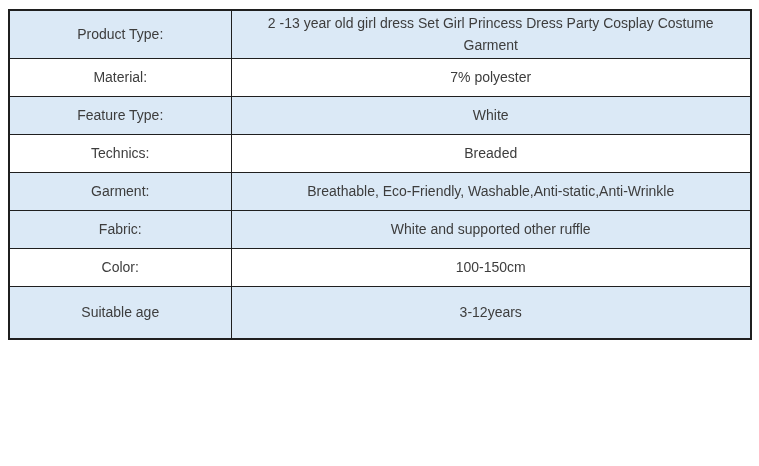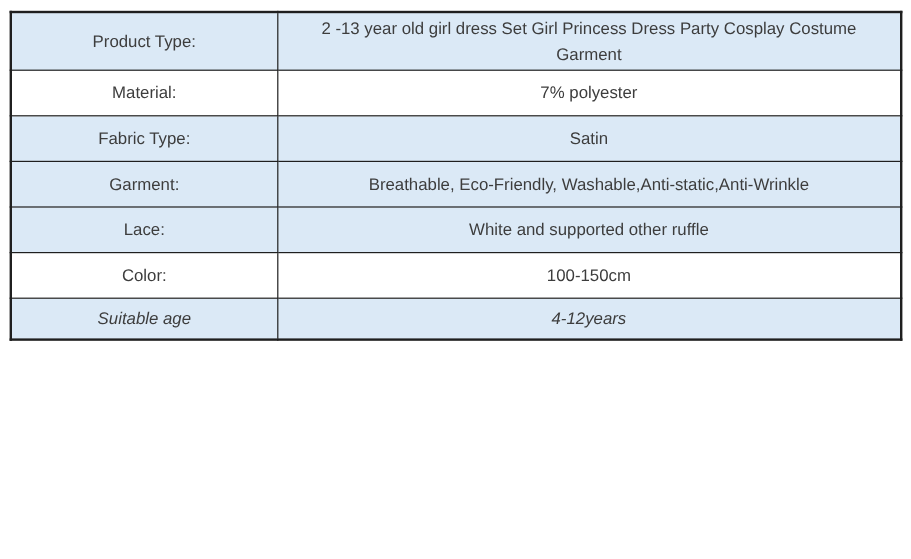--- a/index.html
+++ b/index.html
@@ -36,21 +36,21 @@
     font-size: 14px;
     color: var(--text-color);
     padding: 2px 8px;
     line-height: 1.55;
     background: var(--row-bg);
   }
   table.spec-table col.label-col { width: 222px; }
   table.spec-table col.value-col { width: 520px; }
   table.spec-table tr       { height: 38px; }
   table.spec-table tr:first-child { height: 38px; }
-  table.spec-table tr:last-child  { height: 34px; font-style: italic; }
+  table.spec-table tr:last-child  { height: 52px; }
   table.spec-table tr.alt td { background: var(--alt-bg); }
 </style>
 </head>
 <body>
 
 <div class="page">
   <table class="spec-table">
     <colgroup>
       <col class="label-col">
       <col class="value-col">
@@ -58,34 +58,38 @@
     <tbody id="spec-body">
         <tr class="alt">
           <td>Product Type:</td>
           <td>2 -13 year old girl dress Set Girl Princess Dress Party Cosplay Costume Garment</td>
         </tr>
         <tr>
           <td>Material:</td>
           <td>7% polyester</td>
         </tr>
         <tr class="alt">
-          <td>Fabric Type:</td>
-          <td>Satin</td>
+          <td>Feature Type:</td>
+          <td>White</td>
+        </tr>
+        <tr>
+          <td>Technics:</td>
+          <td>Breaded</td>
         </tr>
         <tr class="alt">
           <td>Garment:</td>
           <td>Breathable, Eco-Friendly, Washable,Anti-static,Anti-Wrinkle</td>
         </tr>
         <tr class="alt">
-          <td>Lace:</td>
+          <td>Fabric:</td>
           <td>White and supported other ruffle</td>
         </tr>
         <tr>
           <td>Color:</td>
           <td>100-150cm</td>
         </tr>
         <tr class="alt">
           <td>Suitable age</td>
-          <td>4-12years</td>
+          <td>3-12years</td>
         </tr>
       </tbody>
   </table>
 </div>
 
 </body></html>

